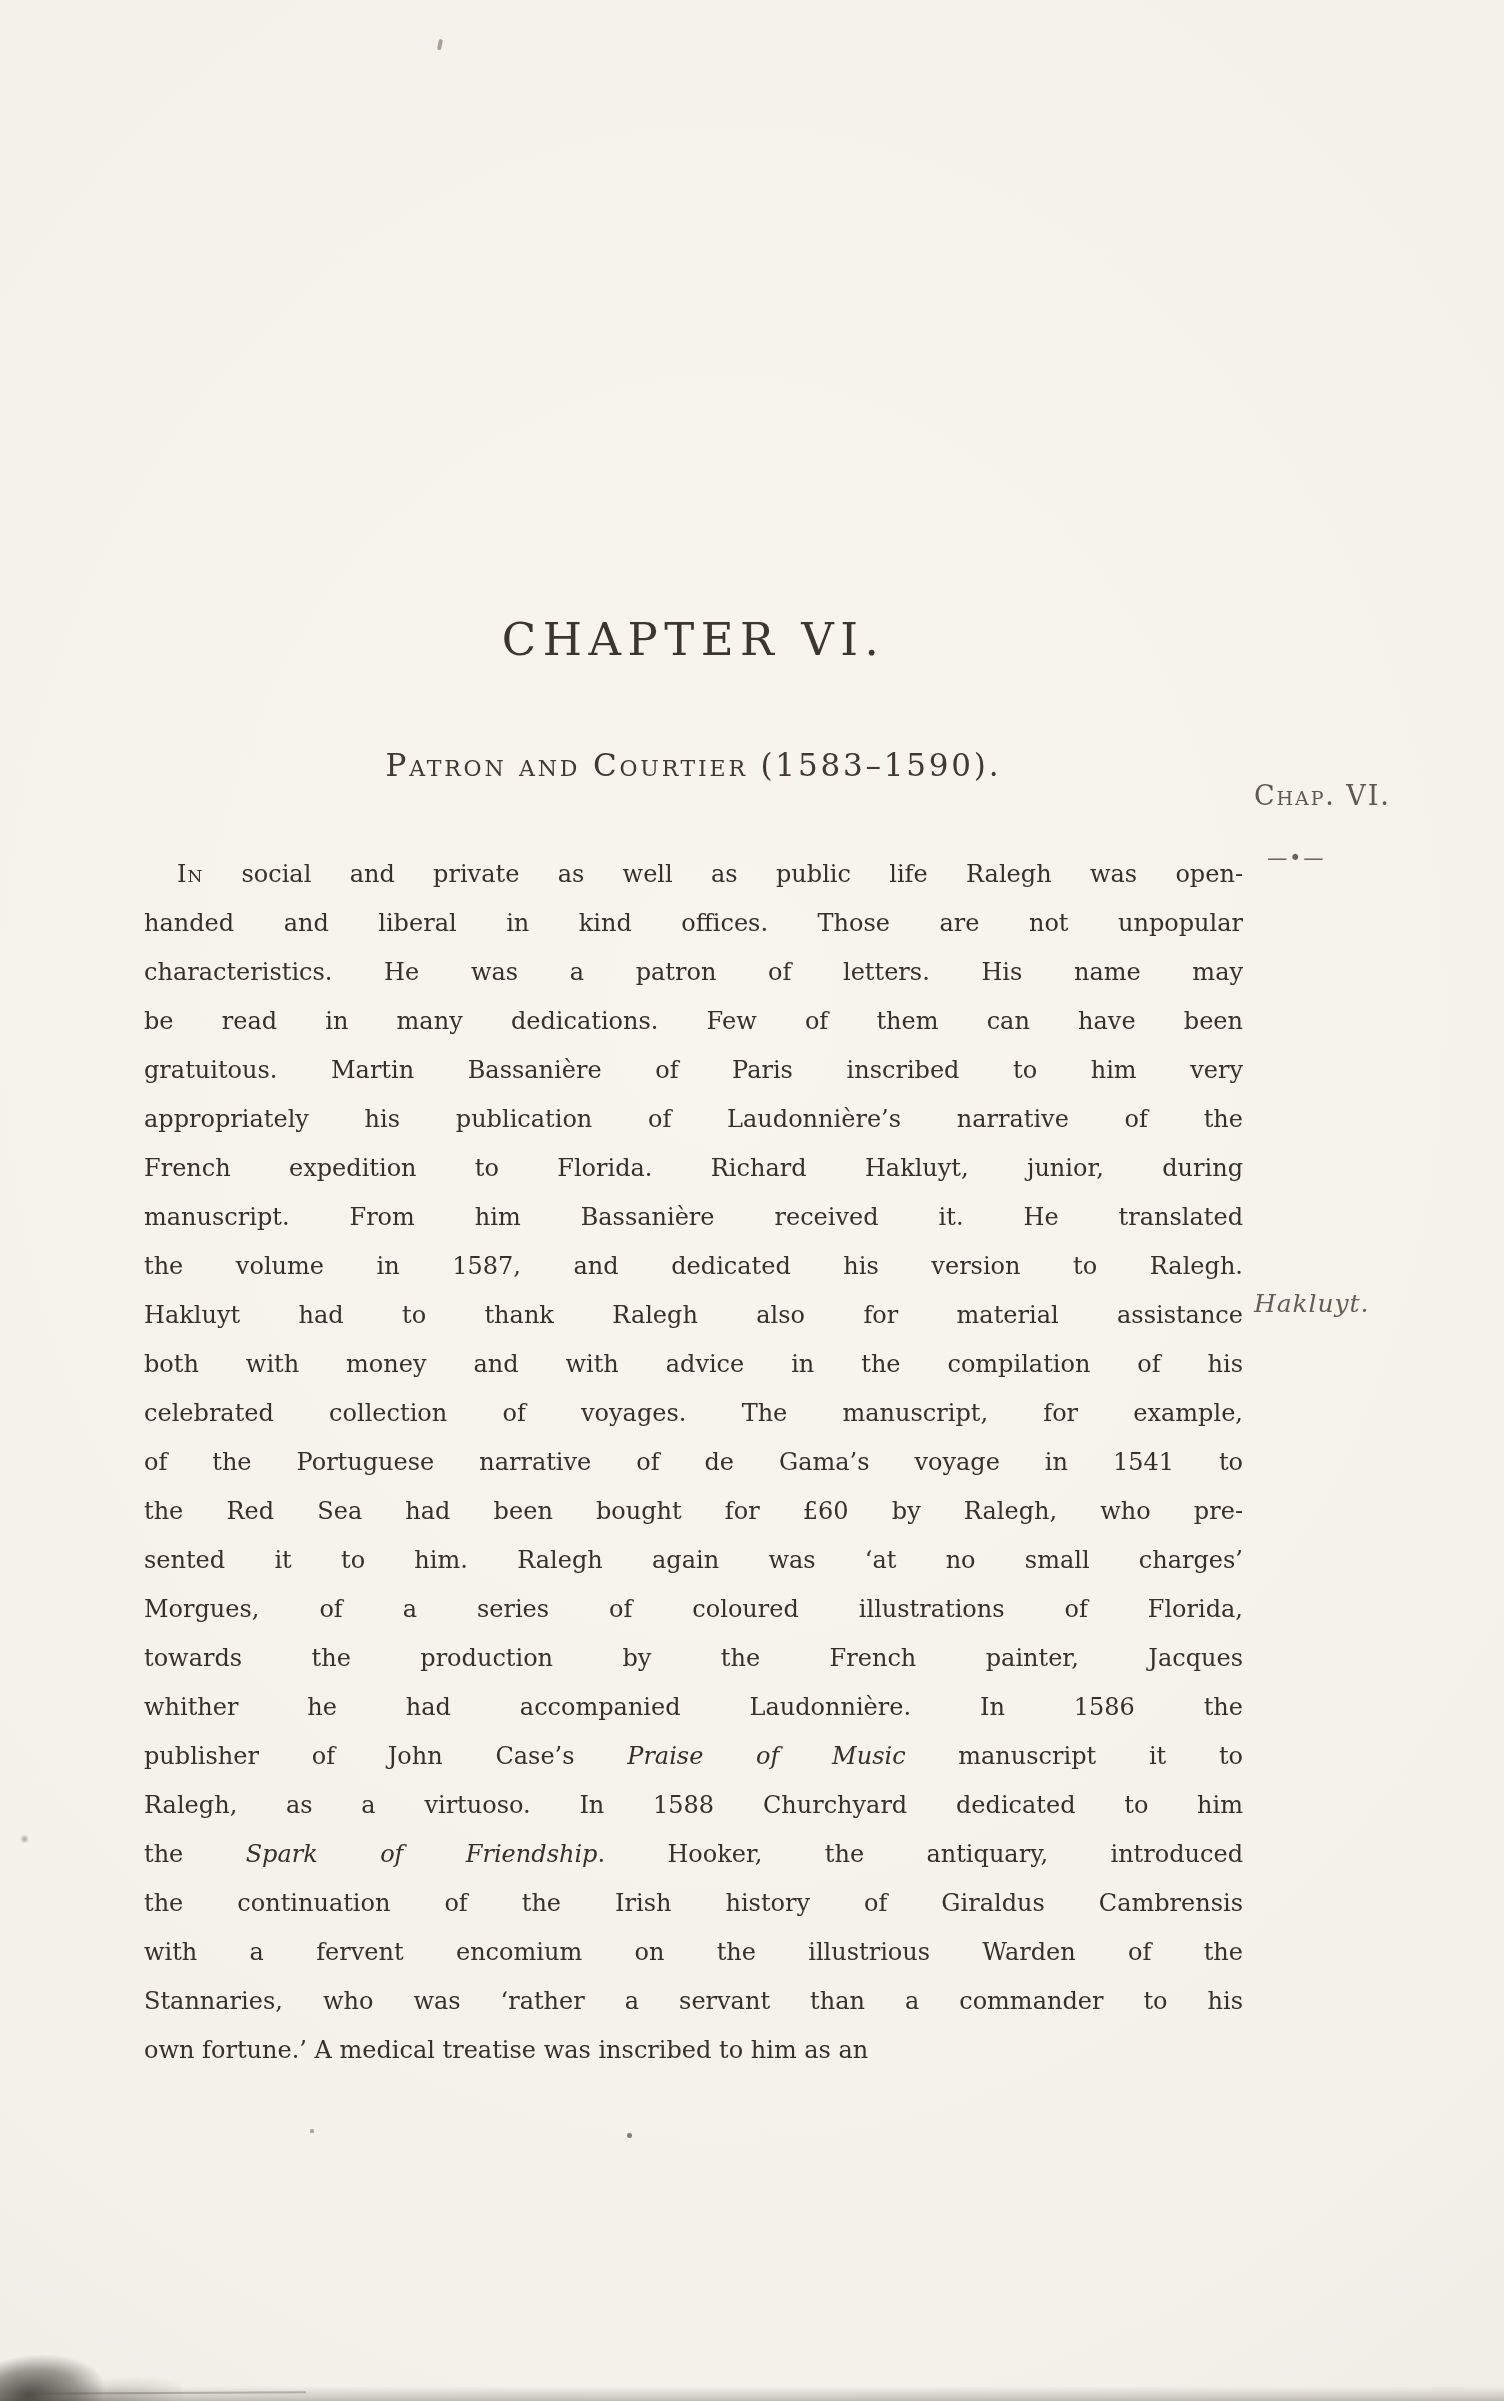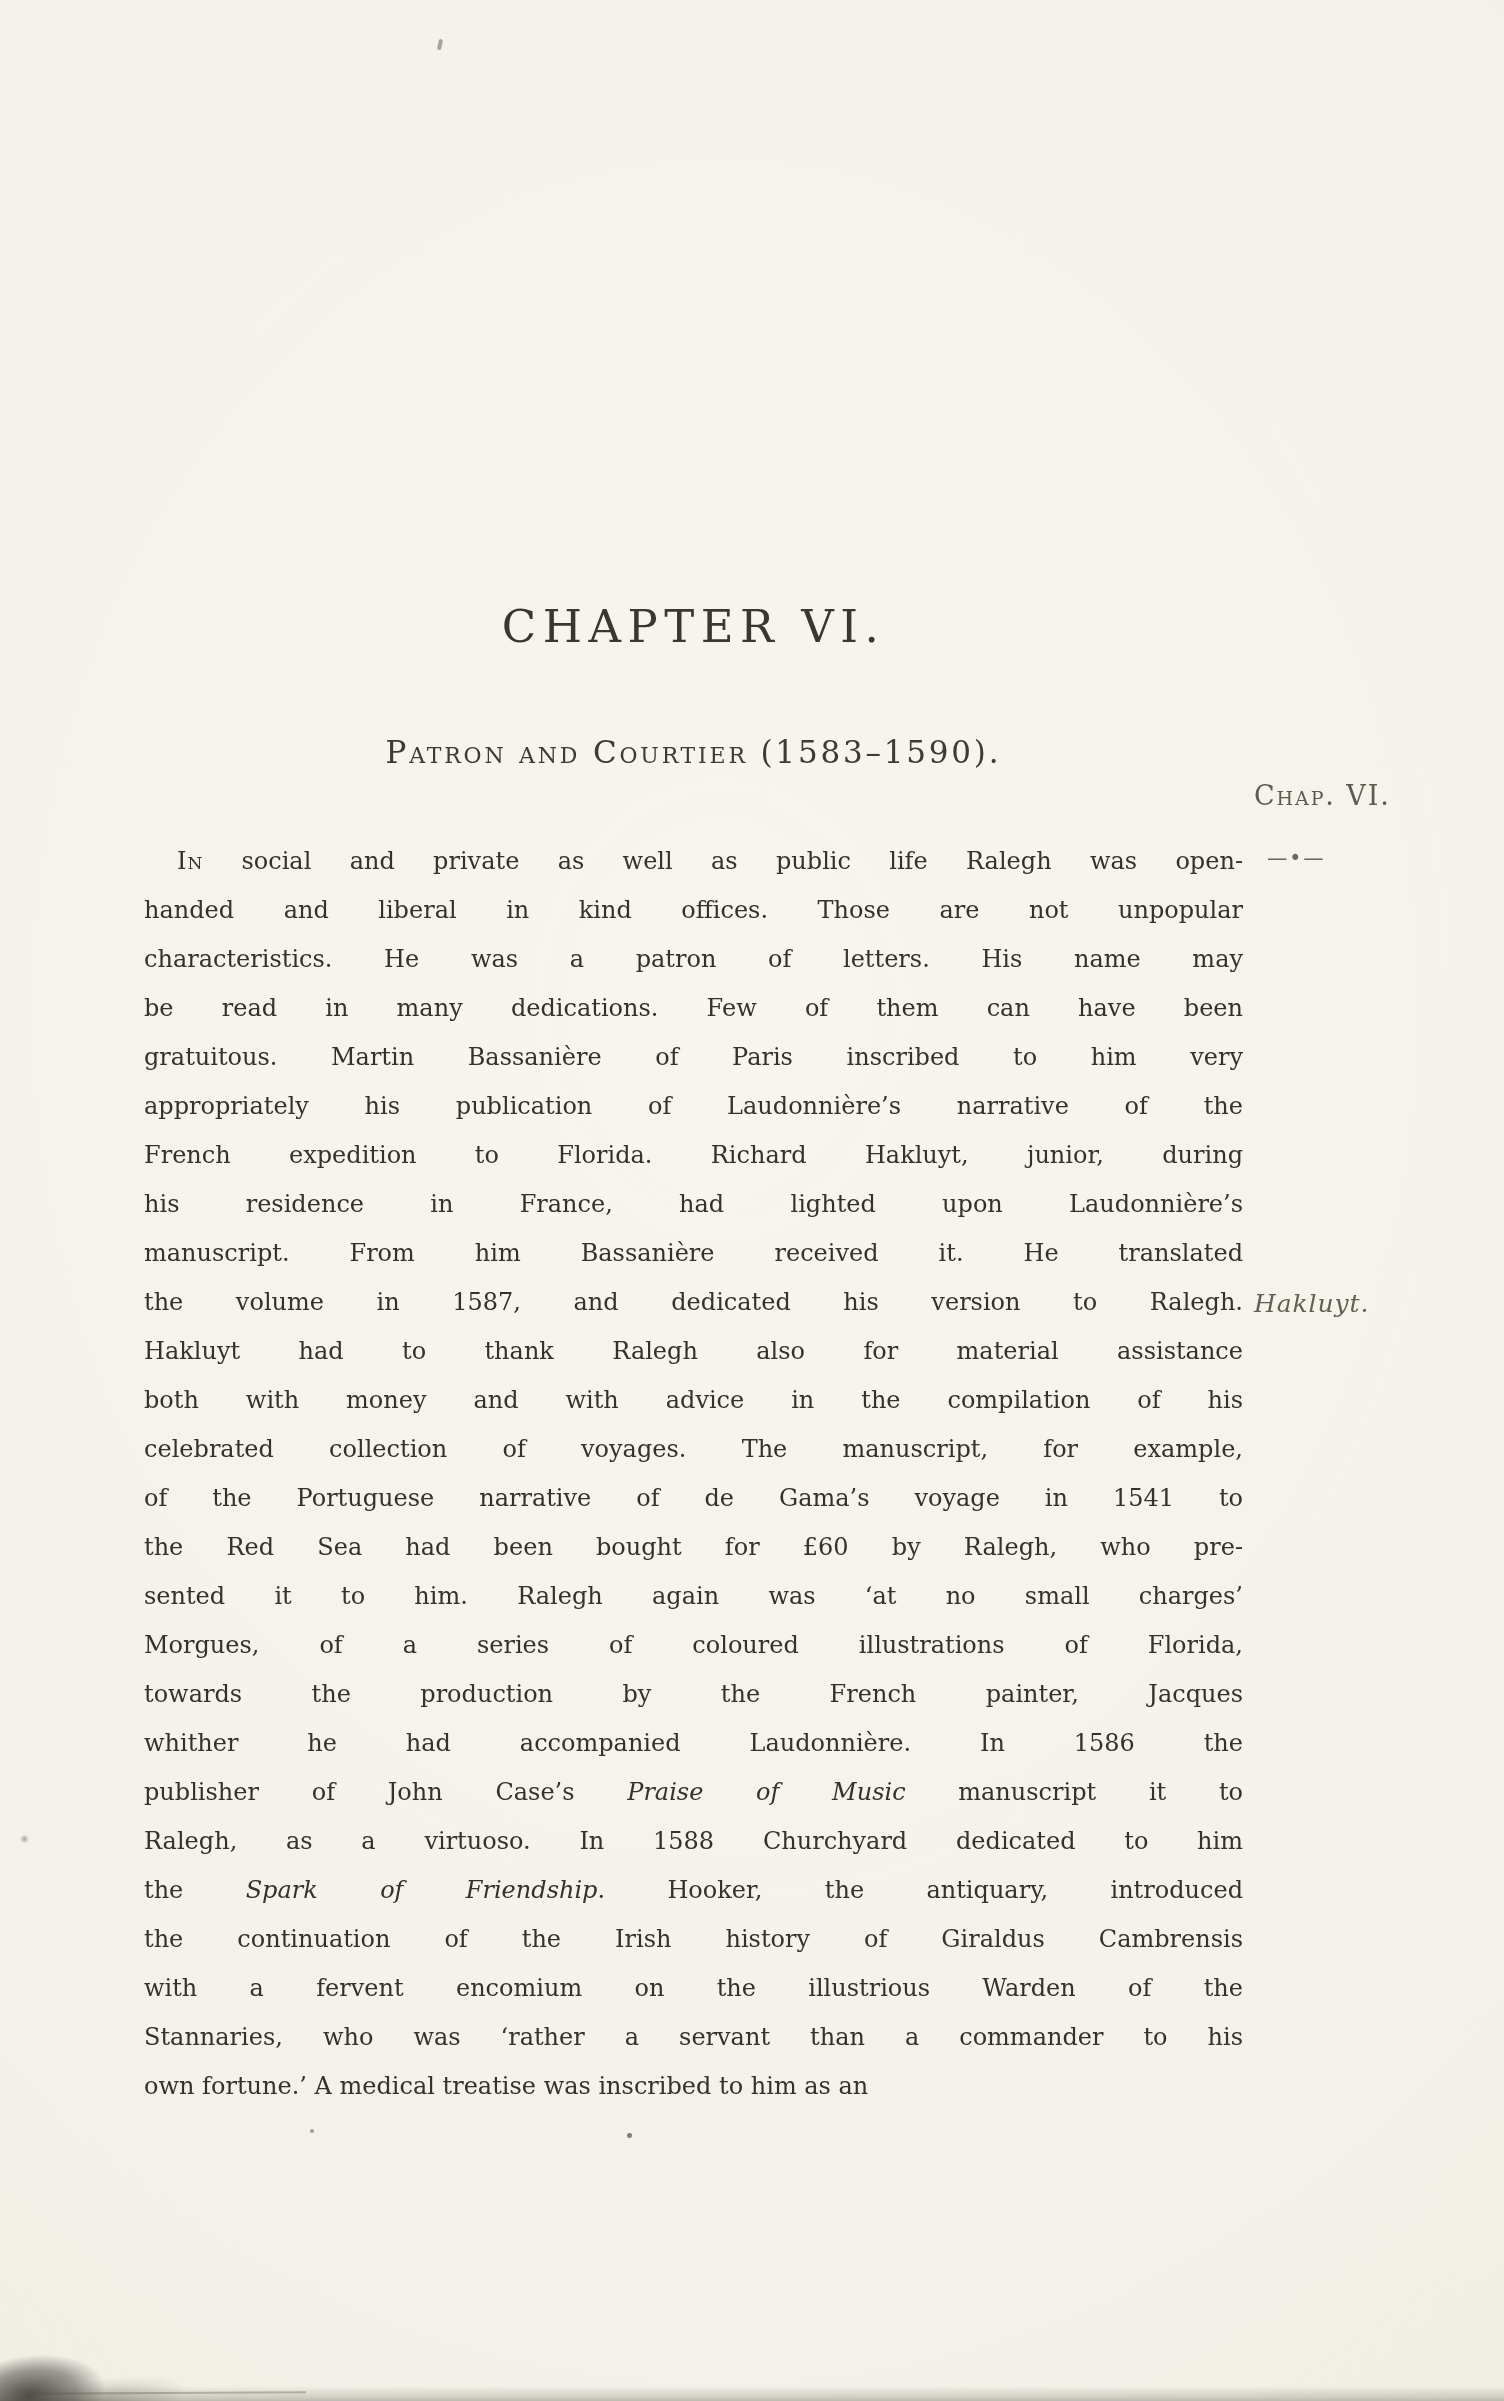--- a/index.html
+++ b/index.html
@@ -12,21 +12,21 @@
     height: 2401px;
     overflow: hidden;
     color: #39342c;
     background:
       radial-gradient(ellipse 130% 100% at 48% 42%, #f7f5ee 0%, #f3f1e9 55%, #ece9df 88%, #e6e3d8 100%);
   }
 
   .textblock {
     position: absolute;
     left: 144px;
-    top: 604px;
+    top: 617px;
     width: 1099px;
   }
 
   .chapter-heading {
     text-align: center;
     font-size: 45px;
     line-height: 1;
     letter-spacing: 6.5px;
     color: #3b362e;
     font-weight: 400;
@@ -177,21 +177,20 @@
     <div class="section-title">Patron and Courtier (1583–1590).</div>
 
     <div class="body-text">
         <div class="line first"><span class="sc">In</span><span> social and private as well as public life Ralegh was open-</span></div>
         <div class="line"><span>handed and liberal in kind offices.  Those are not unpopular</span></div>
         <div class="line"><span>characteristics.  He was a patron of letters.  His name may</span></div>
         <div class="line"><span>be read in many dedications.  Few of them can have been</span></div>
         <div class="line"><span>gratuitous.  Martin Bassanière of Paris inscribed to him very</span></div>
         <div class="line"><span>appropriately his publication of Laudonnière’s narrative of the</span></div>
         <div class="line"><span>French expedition to Florida.  Richard Hakluyt, junior, during</span></div>
-        <div class="line"><span>his residence in France, had lighted upon Laudonnière’s</span></div>
         <div class="line"><span>manuscript.  From him Bassanière received it.  He translated</span></div>
         <div class="line"><span>the volume in 1587, and dedicated his version to Ralegh.</span></div>
         <div class="line"><span>Hakluyt had to thank Ralegh also for material assistance</span></div>
         <div class="line"><span>both with money and with advice in the compilation of his</span></div>
         <div class="line"><span>celebrated collection of voyages.  The manuscript, for example,</span></div>
         <div class="line"><span>of the Portuguese narrative of de Gama’s voyage in 1541 to</span></div>
         <div class="line"><span>the Red Sea had been bought for £60 by Ralegh, who pre-</span></div>
         <div class="line"><span>sented it to him.  Ralegh again was ‘at no small charges’</span></div>
         <div class="line"><span>Morgues, of a series of coloured illustrations of Florida,</span></div>
         <div class="line"><span>towards the production by the French painter, Jacques</span></div>

